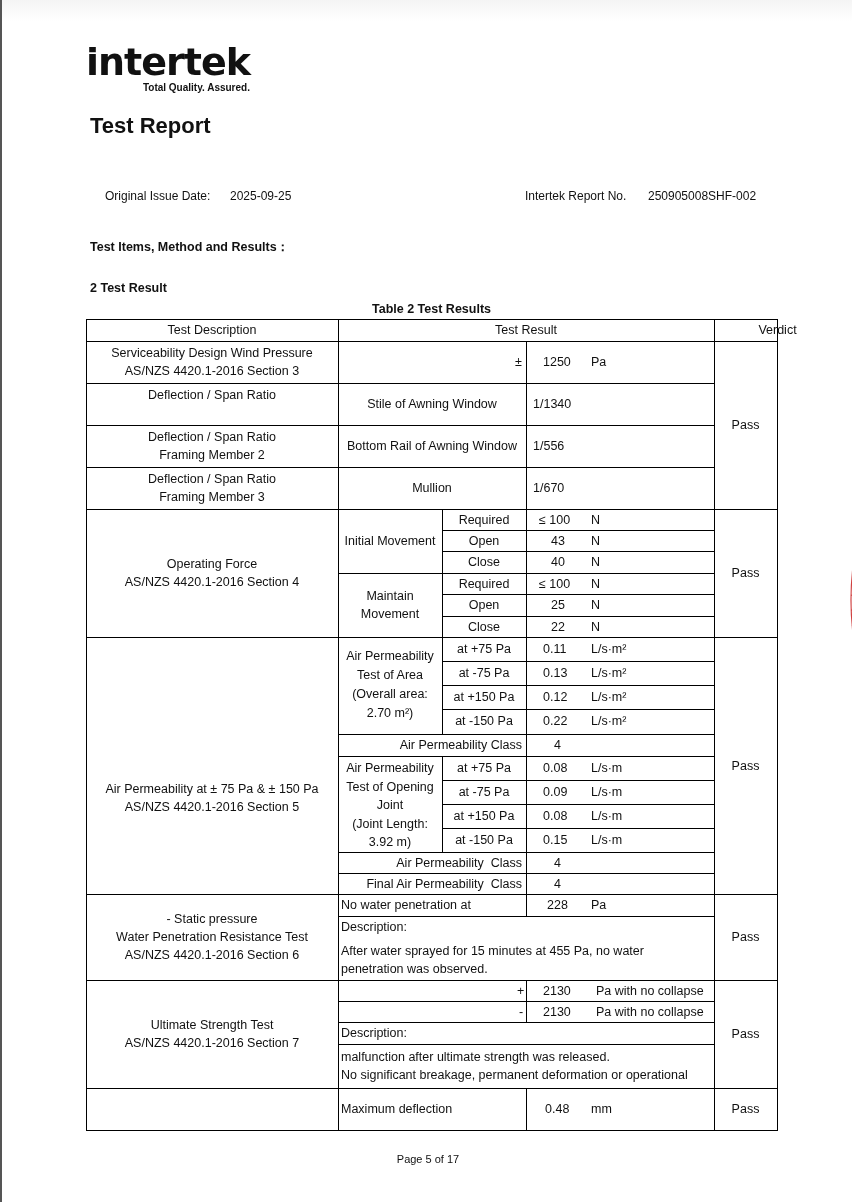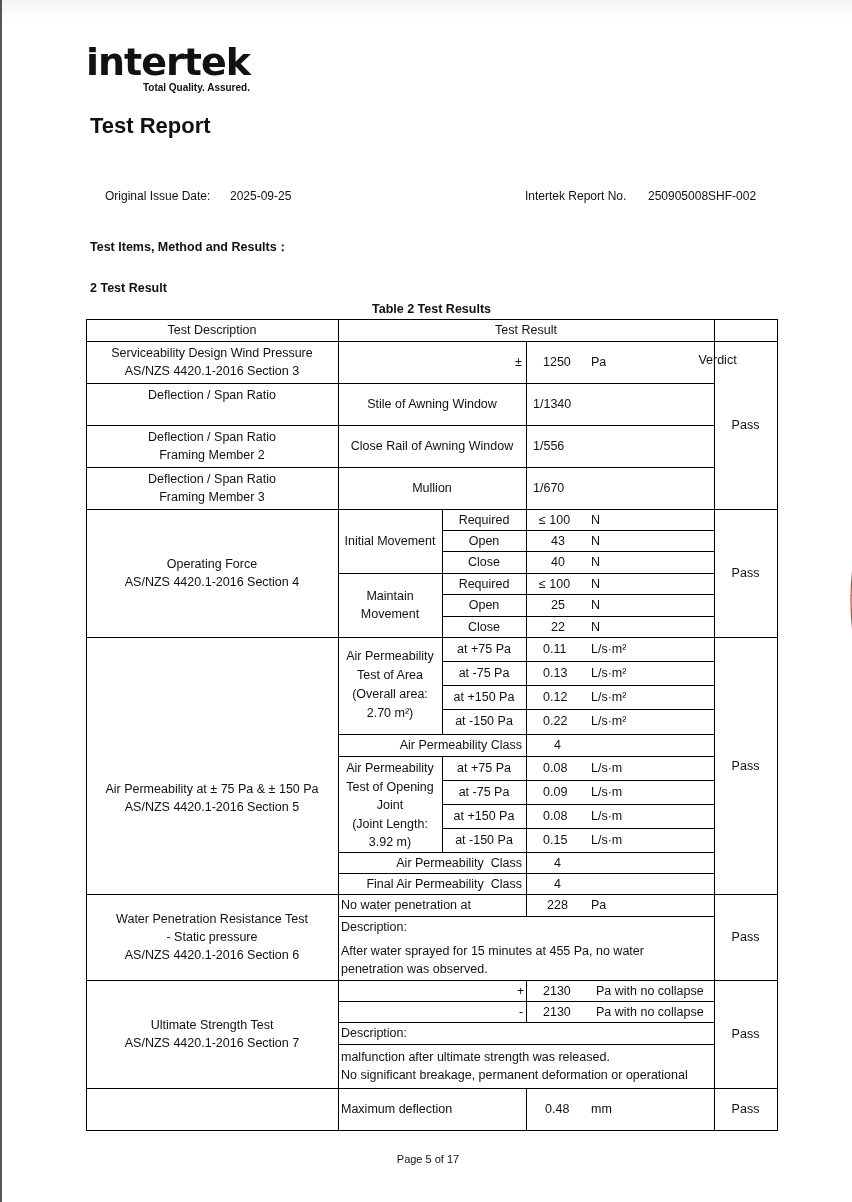--- a/index.html
+++ b/index.html
@@ -93,41 +93,41 @@
     <div class="line v" style="left:524px;top:980px;height:42px;"></div>
     <div class="line h" style="left:336px;top:1001px;width:376px;"></div>
     <div class="line h" style="left:336px;top:1022px;width:376px;"></div>
     <div class="line h" style="left:336px;top:1044px;width:376px;"></div>
 
     <div class="line v" style="left:524px;top:1088px;height:42px;"></div>
   </div>
 
   <div class="abs c" style="left:84px;width:252px;top:321px;">Test Description</div>
   <div class="abs c" style="left:336px;width:376px;top:321px;">Test Result</div>
-  <div class="abs c" style="left:684px;width:63px;top:321px;margin-top:30px;">Verdict</div>
+  <div class="abs c" style="left:744px;width:63px;top:321px;">Verdict</div>
 
   <div class="abs c" style="left:84px;width:252px;top:344px;">
     <div>Serviceability Design Wind Pressure</div>
       <div>AS/NZS 4420.1-2016 Section 3</div>
   </div>
   <div class="abs" style="left:513px;top:353px;">±</div>
   <div class="abs" style="left:541px;top:353px;">1250</div>
   <div class="abs" style="left:589px;top:353px;">Pa</div>
 
   <div class="abs c" style="left:84px;width:252px;top:386px;">
     <div>Deflection / Span Ratio</div>
   </div>
   <div class="abs c" style="left:336px;width:188px;top:395px;">Stile of Awning Window</div>
   <div class="abs" style="left:531px;top:395px;">1/1340</div>
 
   <div class="abs c" style="left:84px;width:252px;top:428px;">
     <div>Deflection / Span Ratio</div>
       <div>Framing Member 2</div>
   </div>
-  <div class="abs c" style="left:336px;width:188px;top:437px;">Close Rail of Awning Window</div>
+  <div class="abs c" style="left:336px;width:188px;top:437px;">Bottom Rail of Awning Window</div>
   <div class="abs" style="left:531px;top:437px;">1/556</div>
 
   <div class="abs c" style="left:84px;width:252px;top:470px;">
     <div>Deflection / Span Ratio</div>
       <div>Framing Member 3</div>
   </div>
   <div class="abs c" style="left:336px;width:188px;top:479px;">Mullion</div>
   <div class="abs" style="left:531px;top:479px;">1/670</div>
 
   <div class="abs c" style="left:712px;width:63px;top:416px;">Pass</div>
@@ -213,22 +213,22 @@
   <div class="abs" style="left:589px;top:831px;">L/s·m</div>
 
   <div class="abs" style="right:330px;top:854px;white-space:pre;">Air Permeability  Class</div>
   <div class="abs" style="left:552px;top:854px;">4</div>
   <div class="abs" style="right:330px;top:875px;white-space:pre;">Final Air Permeability  Class</div>
   <div class="abs" style="left:552px;top:875px;">4</div>
 
   <div class="abs c" style="left:712px;width:63px;top:757px;">Pass</div>
 
   <div class="abs c" style="left:84px;width:252px;top:910px;">
-    <div>Water Penetration Resistance Test</div>
-      <div>- Static pressure</div>
+    <div>- Static pressure</div>
+      <div>Water Penetration Resistance Test</div>
       <div>AS/NZS 4420.1-2016 Section 6</div>
   </div>
   <div class="abs" style="left:339px;top:896px;">No water penetration at</div>
   <div class="abs" style="left:545px;top:896px;">228</div>
   <div class="abs" style="left:589px;top:896px;">Pa</div>
   <div class="abs" style="left:339px;top:918px;">Description:</div>
   <div class="abs" style="left:339px;top:942px;">
     <div>After water sprayed for 15 minutes at 455 Pa, no water</div>
       <div>penetration was observed.</div>
   </div>

